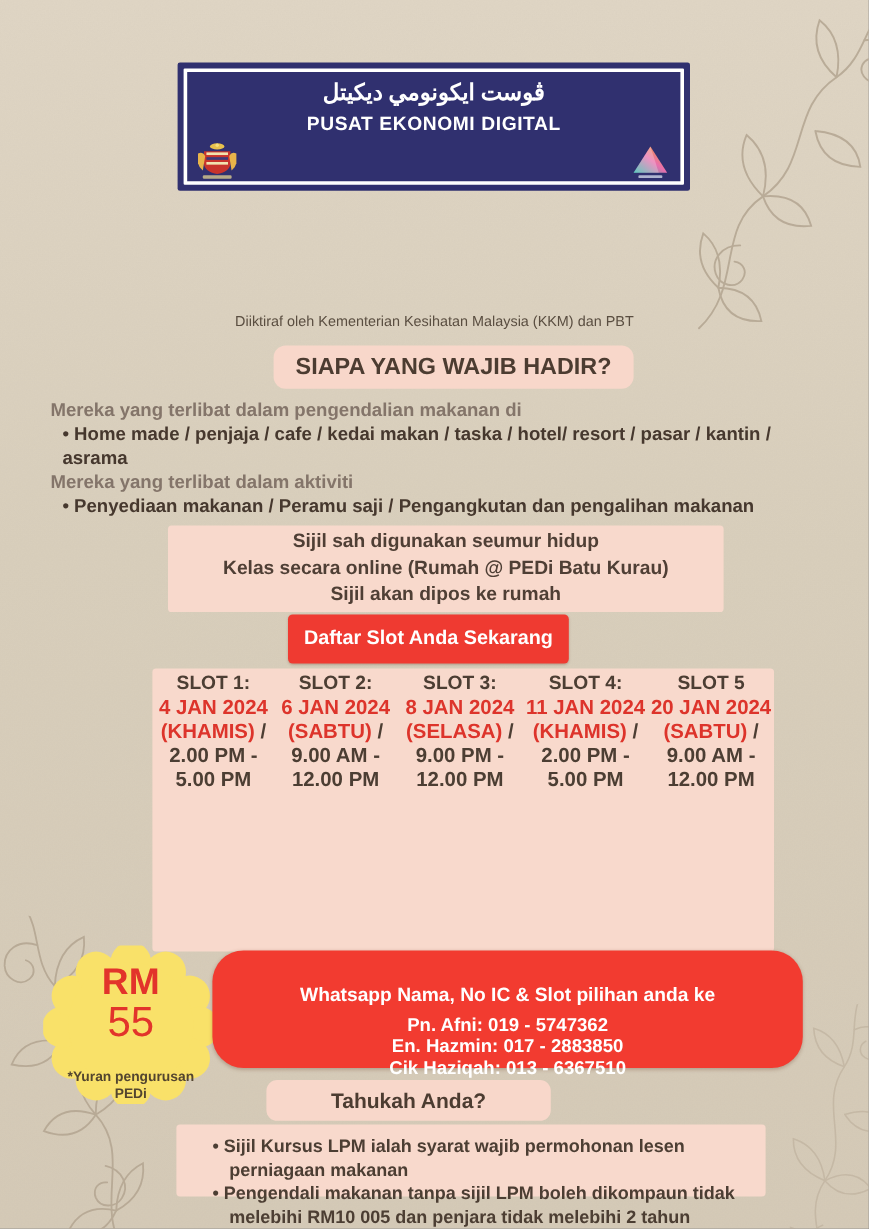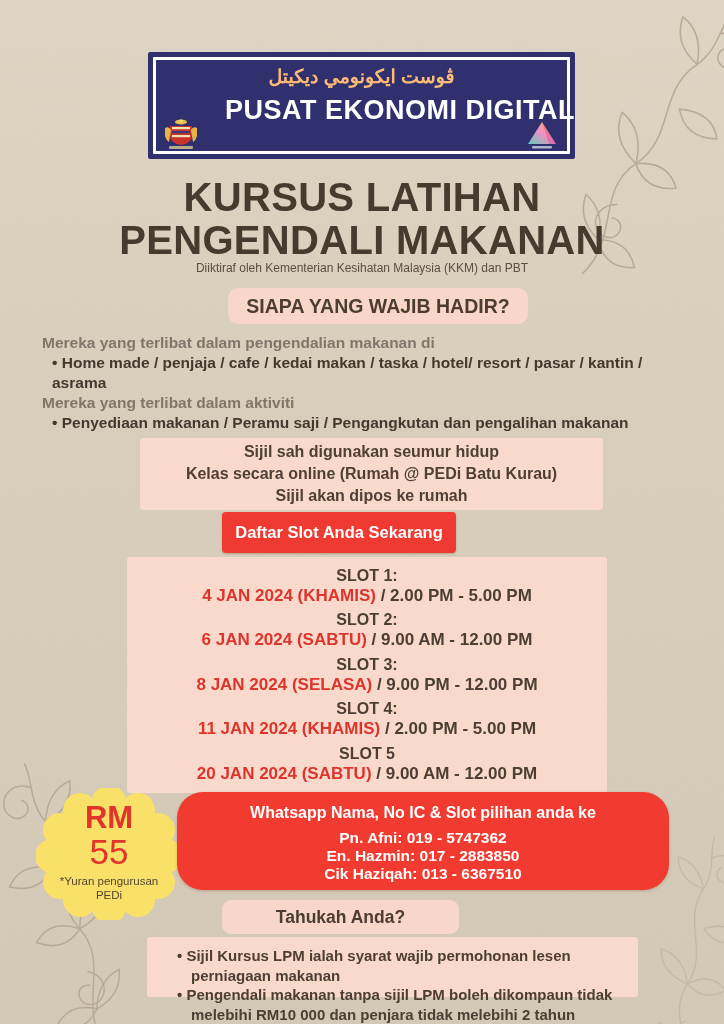--- a/index.html
+++ b/index.html
@@ -14,24 +14,24 @@
   .grain{position:absolute;inset:0;pointer-events:none;}
   .ornament{position:absolute;pointer-events:none;opacity:.85;}
   .orn-tr{top:-8px;right:-10px;width:150px;height:310px;transform:rotate(8deg);}
   .orn-bl{bottom:-24px;left:-18px;width:160px;height:280px;transform:scaleX(-1) rotate(-6deg);}
   .orn-br{bottom:-60px;right:-46px;width:140px;height:240px;transform:rotate(-14deg);opacity:.45;}
 
   
   .header-box{position:absolute;left:148px;top:52px;width:427px;height:107px;
     background:#30306f;border-radius:2px;}
   .header-inner{position:absolute;inset:5px;border:3px solid #ffffff;border-radius:1px;}
-  .jawi{position:absolute;left:0;right:0;top:13px;text-align:center;color:#fdba74;
-    font-family:Liberation Sans, sans-serif;font-size:19px;font-weight:bold;direction:rtl;}
-  .org-name{position:absolute;left:0;right:0;top:43px;text-align:right;color:#ffffff;
-    font-size:27px;font-weight:bold;letter-spacing:.5px;}
+  .jawi{position:absolute;left:0;right:0;top:13px;text-align:center;color:#ffffff;
+    font-family:Liberation Serif, serif;font-size:19px;font-weight:bold;direction:rtl;}
+  .org-name{position:absolute;left:0;right:0;top:43px;text-align:center;color:#ffffff;
+    font-size:16px;font-weight:bold;letter-spacing:.5px;}
   .coa{position:absolute;left:15px;bottom:9px;}
   .tri{position:absolute;right:17px;bottom:9px;}
 
   
   .title{position:absolute;left:0;right:0;top:176px;text-align:center;
     color:#473a2f;font-size:40px;font-weight:bold;line-height:43px;letter-spacing:.3px;}
   .subtitle{position:absolute;left:0;right:0;top:261px;text-align:center;
     color:#5a4e41;font-size:12px;font-weight:500;}
 
   .section-pill{position:absolute;left:228px;top:288px;width:300px;height:36px;
@@ -45,46 +45,46 @@
   .dark-line{color:#46382e;padding-left:10px;}
   .bullet-line::before{content:"•  ";}
 
   
   .info-box{position:absolute;left:140px;top:438px;width:463px;height:72px;
     background:#f8d9cc;border-radius:3px;display:flex;flex-direction:column;
     justify-content:center;text-align:center;color:#4f3f35;font-size:16px;
     font-weight:bold;line-height:22px;}
 
   
-  .register-btn{position:absolute;left:222px;top:512px;width:234px;height:41px;
+  .register-btn{position:absolute;left:240px;top:512px;width:234px;height:41px;
     background:#ef3a31;border:none;border-radius:4px;display:flex;align-items:center;
     justify-content:center;color:#ffffff;font-family:"Liberation Sans",sans-serif;
     font-size:16.5px;font-weight:bold;cursor:pointer;box-shadow:0 1px 2px rgba(90,40,20,.25);}
 
   
-  .slots-box{position:absolute;left:127px;top:557px;width:480px;height:236px;
-    background:#f8d9cc;border-radius:3px;display:flex;flex-direction:column;
+  .slots-box{position:absolute;left:127px;top:557px;width:518px;height:236px;
+    background:#f8d9cc;border-radius:3px;display:flex;flex-direction:row;
     justify-content:space-evenly;padding:4px 0;box-sizing:border-box;text-align:center;}
   .slot-label{color:#4c3e33;font-size:16px;font-weight:bold;}
   .slot-date{font-size:17px;font-weight:bold;margin-top:1px;}
   .date-red{color:#dd342b;}
   .date-dark{color:#4c3e33;}
 
   
   .rm-badge{position:absolute;left:36px;top:788px;width:146px;height:132px;}
   .rm-badge .badge-text{position:absolute;inset:0;text-align:center;}
   .rm-cur{display:block;margin-top:14px;color:#e2342b;font-size:31px;font-weight:bold;line-height:32px;}
   .rm-amt{display:block;color:#e2342b;font-size:35px;font-weight:normal;line-height:36px;}
-  .rm-note{display:block;color:#53452f;font-size:11.5px;font-weight:400;line-height:14px;margin-top:4px;}
+  .rm-note{display:block;color:#53452f;font-size:11.5px;font-weight:700;line-height:14px;margin-top:21px;}
 
   
   .contact-box{position:absolute;left:177px;top:792px;width:492px;height:98px;
     background:#f23b30;border-radius:26px;text-align:center;color:#ffffff;font-weight:bold;
     box-shadow:0 1px 3px rgba(90,40,20,.25);}
-  .contact-heading{margin-top:12px;font-size:16px;}
+  .contact-heading{margin-top:29px;font-size:16px;}
   .contact-lines{margin-top:7px;font-size:15.5px;line-height:18px;}
 
   
   .dyk-pill{position:absolute;left:222px;top:900px;width:237px;height:34px;
     background:#f8d7ca;border-radius:9px;display:flex;align-items:center;justify-content:center;
     color:#4c3c31;font-size:17.5px;font-weight:bold;}
   .facts-box{position:absolute;left:147px;top:937px;width:491px;height:60px;
     background:#f8d9cc;border-radius:3px;padding:9px 10px 8px 30px;box-sizing:border-box;}
   .fact{color:#4c3e33;font-size:15px;font-weight:bold;line-height:19.5px;
     text-indent:-14px;padding-left:14px;}
@@ -151,24 +151,20 @@
             <stop offset=".5" stop-color="#e86fae"></stop>
             <stop offset="1" stop-color="#f5a623"></stop>
         </linearGradient>
       </defs>
       <path d="M16,2 L30,24 L2,24 Z" fill="url(#trig)"></path>
       <path d="M16,2 L23,24 L2,24 Z" fill="#ffffff" opacity=".25"></path>
       <rect x="6" y="26" width="20" height="2.4" rx="1" fill="#cfd6e8" opacity=".8"></rect>
     </svg>
   </div>
 
-  <div class="title">
-    <div>KURSUS LATIHAN</div>
-    <div>PENGENDALI MAKANAN</div>
-  </div>
   <div class="subtitle">Diiktiraf oleh Kementerian Kesihatan Malaysia (KKM) dan PBT</div>
 
   <div class="section-pill">SIAPA YANG WAJIB HADIR?</div>
 
   <div class="audience">
     <div class="muted-line">Mereka yang terlibat dalam pengendalian makanan di</div>
     <div class="dark-line bullet-line">Home made / penjaja / cafe / kedai makan / taska / hotel/ resort / pasar / kantin / asrama</div>
     <div class="muted-line">Mereka yang terlibat dalam aktiviti</div>
     <div class="dark-line bullet-line">Penyediaan makanan / Peramu saji / Pengangkutan dan pengalihan makanan</div>
   </div>
@@ -237,16 +233,16 @@
     <div class="contact-lines">
       <div>Pn. Afni: 019 - 5747362</div>
       <div>En. Hazmin: 017 - 2883850</div>
       <div>Cik Haziqah: 013 - 6367510</div>
     </div>
   </div>
 
   <div class="dyk-pill">Tahukah Anda?</div>
   <div class="facts-box">
     <div class="fact">Sijil Kursus LPM ialah syarat wajib permohonan lesen perniagaan makanan</div>
-    <div class="fact">Pengendali makanan tanpa sijil LPM boleh dikompaun tidak melebihi RM10 000 dan penjara tidak melebihi 2 tahun</div>
+    <div class="fact">Pengendali makanan tanpa sijil LPM boleh dikompaun tidak melebihi RM10 005 dan penjara tidak melebihi 2 tahun</div>
   </div>
 
 </div>
 
 </body></html>

